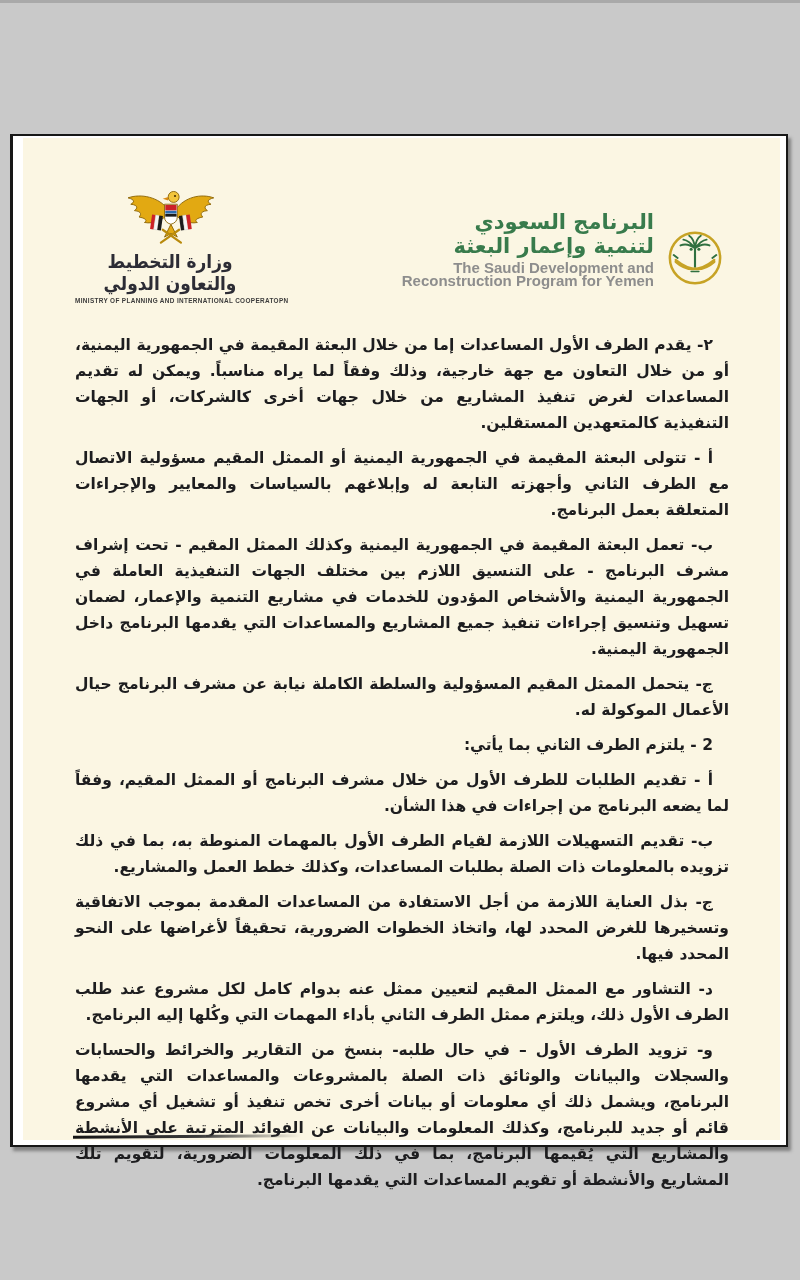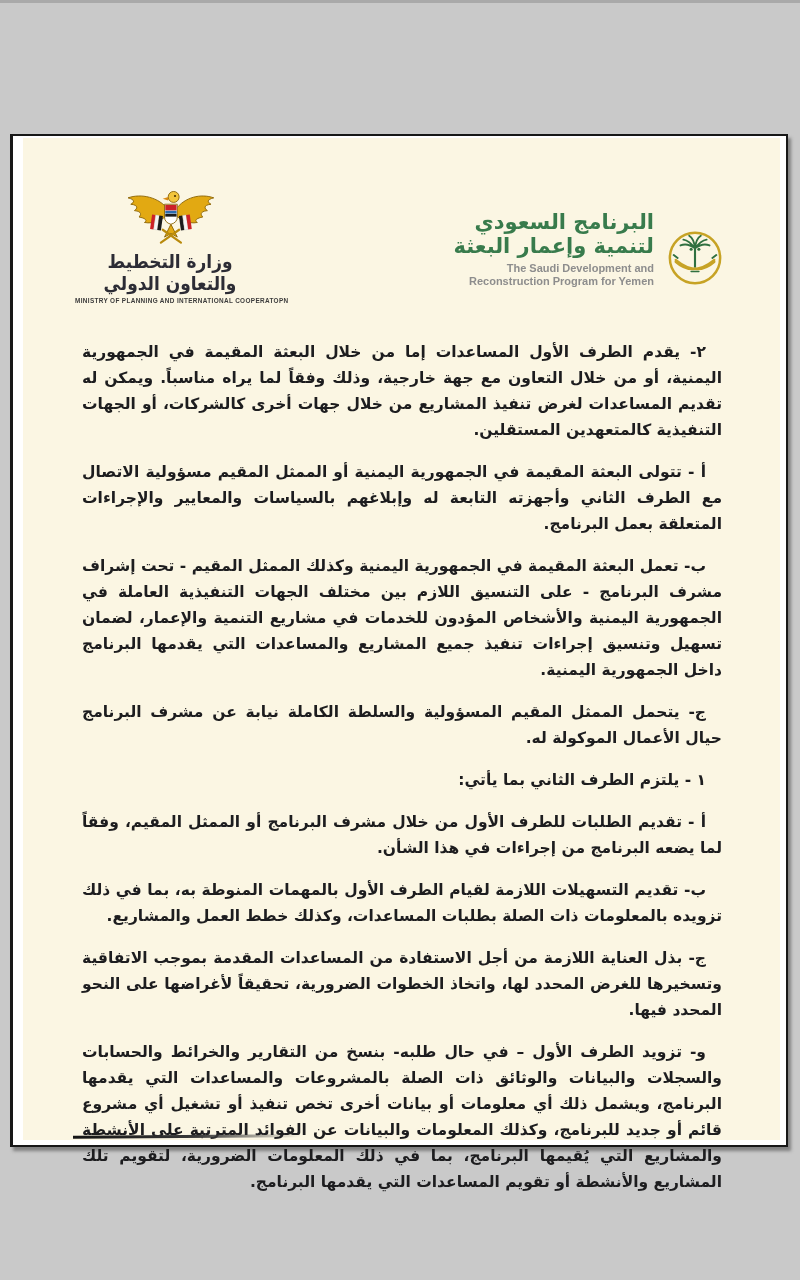--- a/index.html
+++ b/index.html
@@ -48,33 +48,33 @@
     position:absolute;right:56px;top:72px;
     display:flex;flex-direction:row;align-items:flex-end;gap:12px;
   }
   .program .ptext{text-align:right;}
   .program .p-ar{
     direction:rtl;color:#387b4c;font-weight:700;
     font-size:21px;line-height:24px;white-space:nowrap;
   }
   .program .p-en{
     font-family:"Liberation Sans",sans-serif;
-    color:#8d8d8d;font-weight:700;font-size:11px;line-height:12.5px;
+    color:#8d8d8d;font-weight:700;font-size:15px;line-height:12.5px;
     margin-top:4px;white-space:nowrap;
   }
   .program svg{display:block;}
   
   .content{
     position:absolute;left:43px;right:42px;top:185px;
     direction:rtl;
     color:#1d1d1f;
     font-size:15.5px;font-weight:700;line-height:26px;
     text-align:justify;
   }
-  .content p{margin:16px;text-indent:16px;}
+  .content p{margin:9px;text-indent:16px;}
   .article-heading{
     text-align:center;font-size:16.5px;font-weight:900;
     margin:22px 0 27px 0;text-indent:0 !important;
   }
   
   .scan-line{
     position:absolute;left:50px;bottom:2px;width:228px;height:3px;
     background:linear-gradient(to right,#141414 0%,#3a3a3a 55%,rgba(60,60,60,0) 100%);
     transform:rotate(-.4deg);
   }
@@ -147,22 +147,23 @@
       </svg>
     </div>
 
     <div class="content">
       <p>٢- يقدم الطرف الأول المساعدات إما من خلال البعثة المقيمة في الجمهورية اليمنية، أو من خلال التعاون مع جهة خارجية، وذلك وفقاً لما يراه مناسباً. ويمكن له تقديم المساعدات لغرض تنفيذ المشاريع من خلال جهات أخرى كالشركات، أو الجهات التنفيذية كالمتعهدين المستقلين.</p>
       <p>أ - تتولى البعثة المقيمة في الجمهورية اليمنية أو الممثل المقيم مسؤولية الاتصال مع الطرف الثاني وأجهزته التابعة له وإبلاغهم بالسياسات والمعايير والإجراءات المتعلقة بعمل البرنامج.</p>
       <p>ب- تعمل البعثة المقيمة في الجمهورية اليمنية وكذلك الممثل المقيم - تحت إشراف مشرف البرنامج - على التنسيق اللازم بين مختلف الجهات التنفيذية العاملة في الجمهورية اليمنية والأشخاص المؤدون للخدمات في مشاريع التنمية والإعمار، لضمان تسهيل وتنسيق إجراءات تنفيذ جميع المشاريع والمساعدات التي يقدمها البرنامج داخل الجمهورية اليمنية.</p>
       <p>ج- يتحمل الممثل المقيم المسؤولية والسلطة الكاملة نيابة عن مشرف البرنامج حيال الأعمال الموكولة له.</p>
 
 
-      <p>١ - يلتزم الطرف الثاني بما يأتي:</p>
+      <p>2 - يلتزم الطرف الثاني بما يأتي:</p>
       <p>أ - تقديم الطلبات للطرف الأول من خلال مشرف البرنامج أو الممثل المقيم، وفقاً لما يضعه البرنامج من إجراءات في هذا الشأن.</p>
       <p>ب- تقديم التسهيلات اللازمة لقيام الطرف الأول بالمهمات المنوطة به، بما في ذلك تزويده بالمعلومات ذات الصلة بطلبات المساعدات، وكذلك خطط العمل والمشاريع.</p>
       <p>ج- بذل العناية اللازمة من أجل الاستفادة من المساعدات المقدمة بموجب الاتفاقية وتسخيرها للغرض المحدد لها، واتخاذ الخطوات الضرورية، تحقيقاً لأغراضها على النحو المحدد فيها.</p>
+      <p>د- التشاور مع الممثل المقيم لتعيين ممثل عنه بدوام كامل لكل مشروع عند طلب الطرف الأول ذلك، ويلتزم ممثل الطرف الثاني بأداء المهمات التي وكُلها إليه البرنامج.</p>
       <p>و- تزويد الطرف الأول – في حال طلبه- بنسخ من التقارير والخرائط والحسابات والسجلات والبيانات والوثائق ذات الصلة بالمشروعات والمساعدات التي يقدمها البرنامج، ويشمل ذلك أي معلومات أو بيانات أخرى تخص تنفيذ أو تشغيل أي مشروع قائم أو جديد للبرنامج، وكذلك المعلومات والبيانات عن الفوائد المترتبة على الأنشطة والمشاريع التي يُقيمها البرنامج، بما في ذلك المعلومات الضرورية، لتقويم تلك المشاريع والأنشطة أو تقويم المساعدات التي يقدمها البرنامج.</p>
     </div>
 
     <div class="scan-line"></div>
   </div>
 </div>
 
 </body></html>

